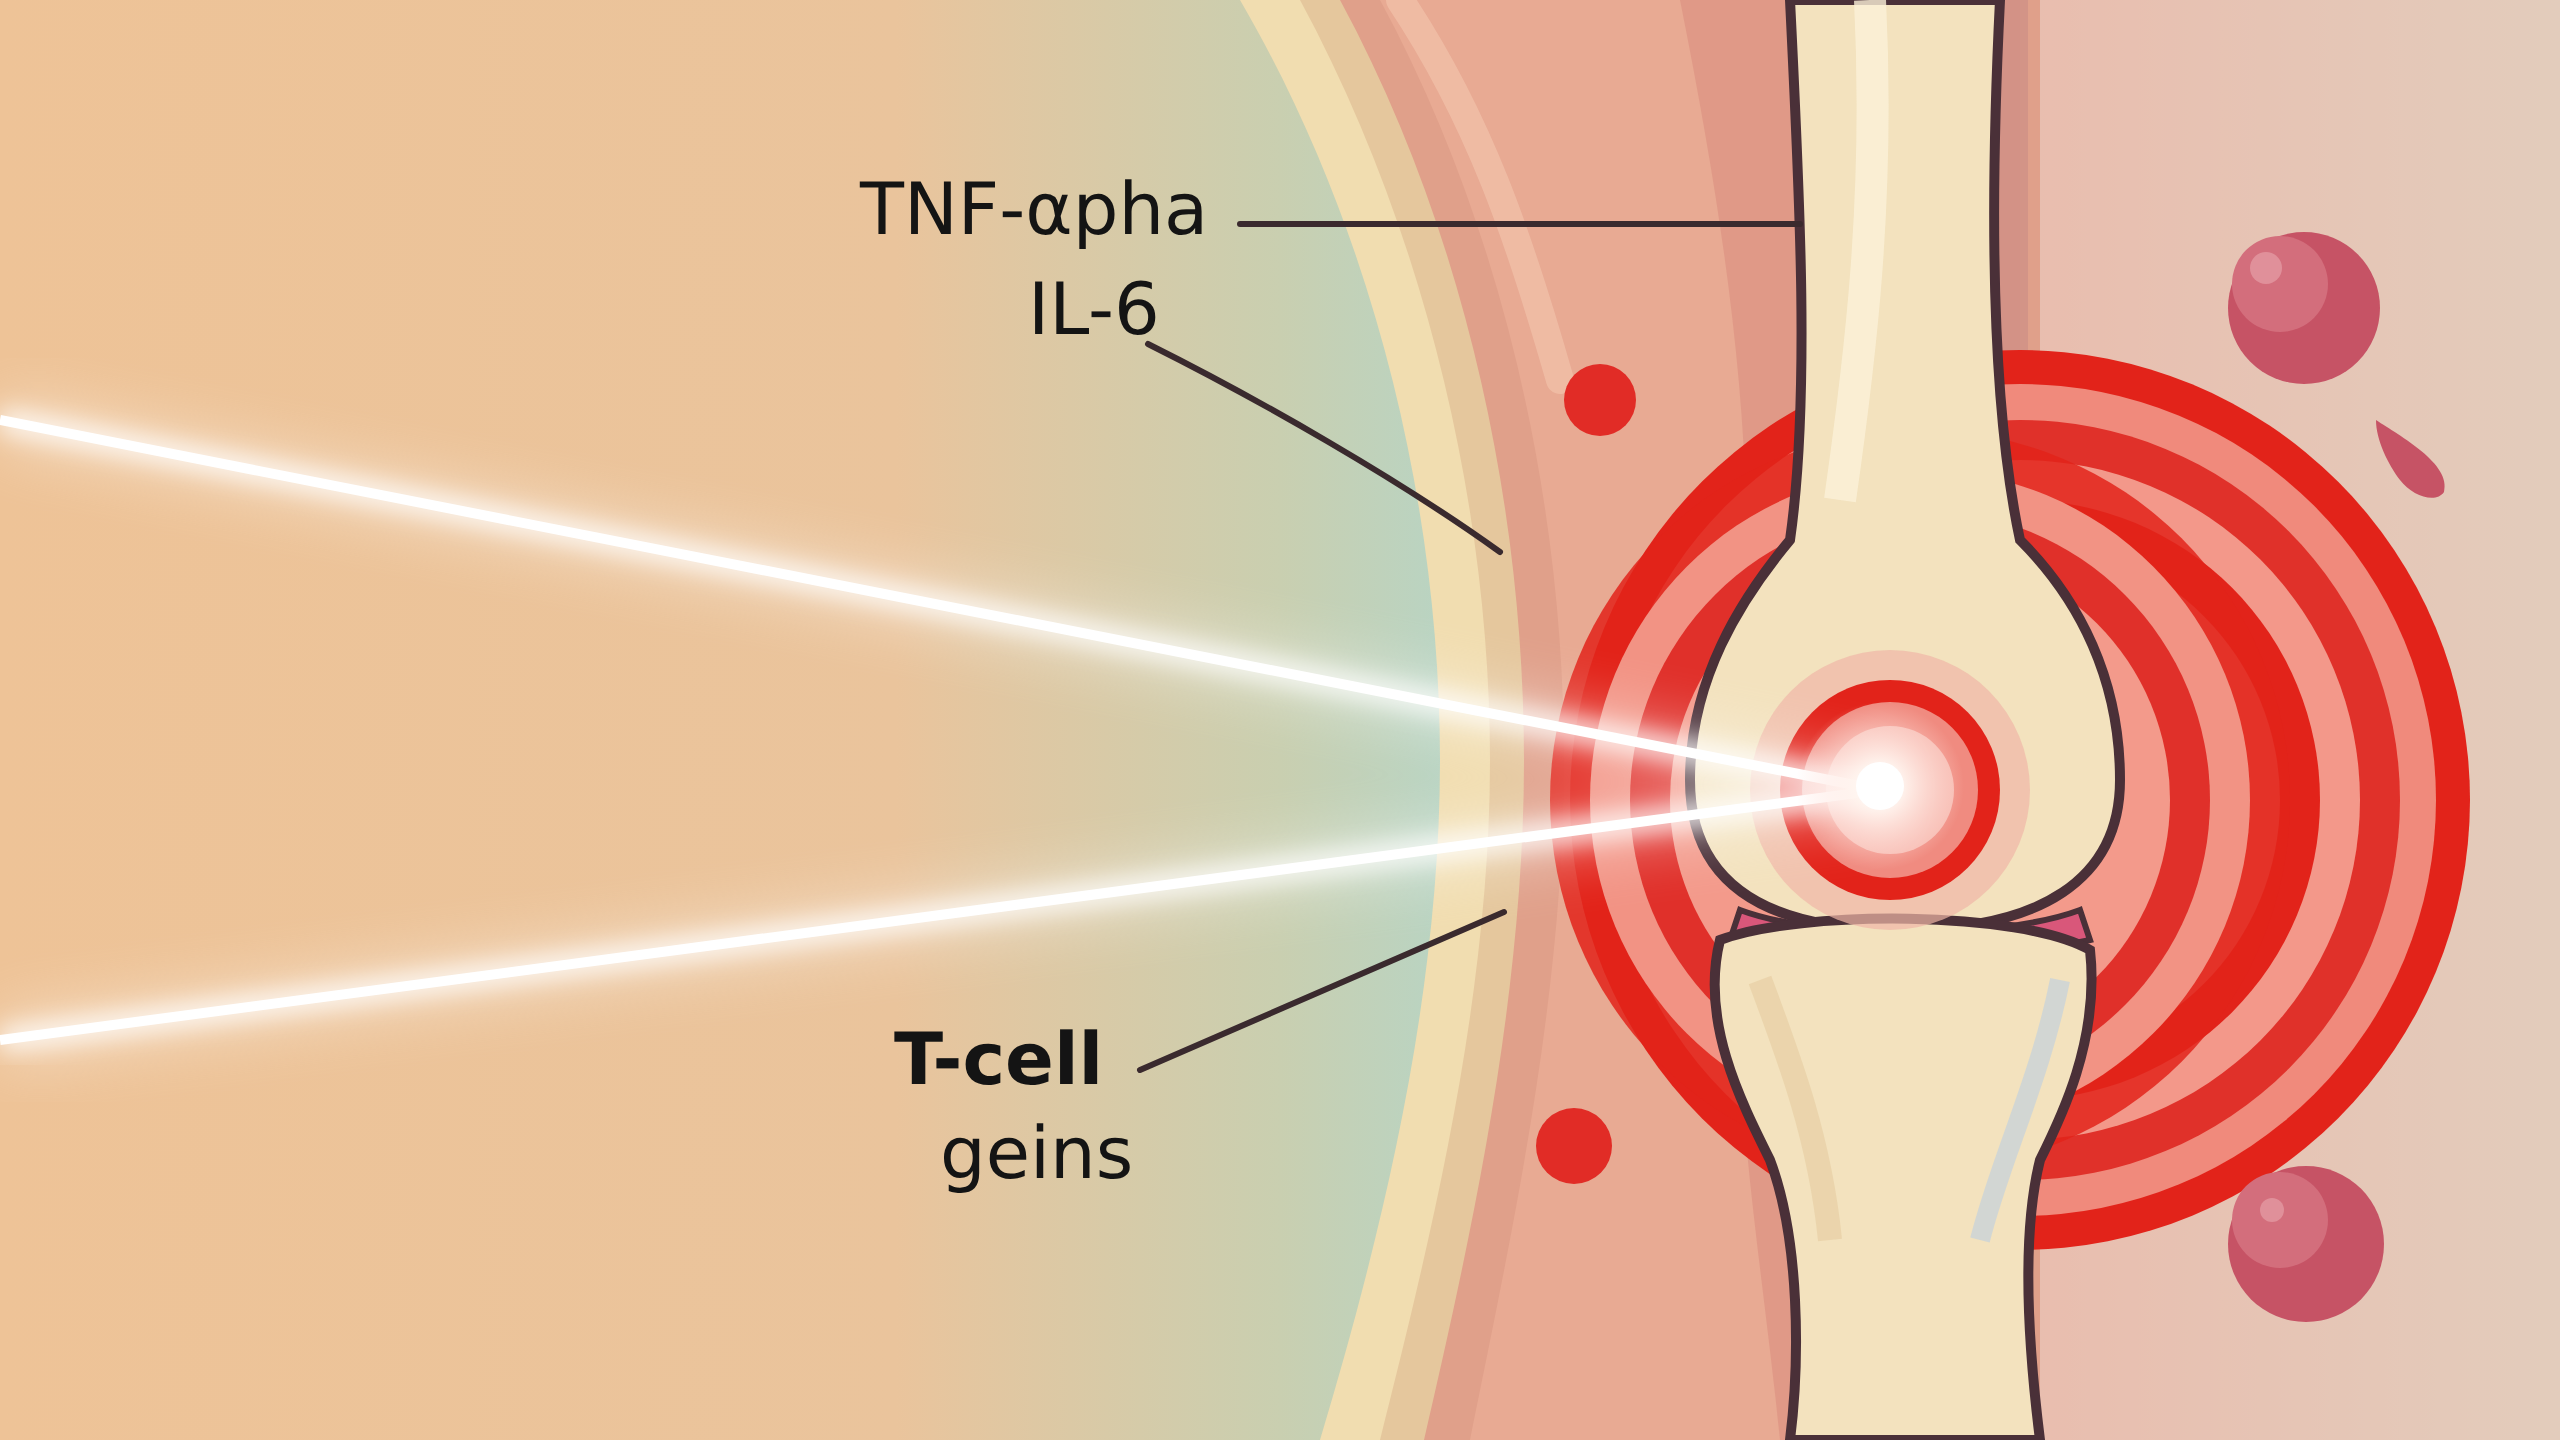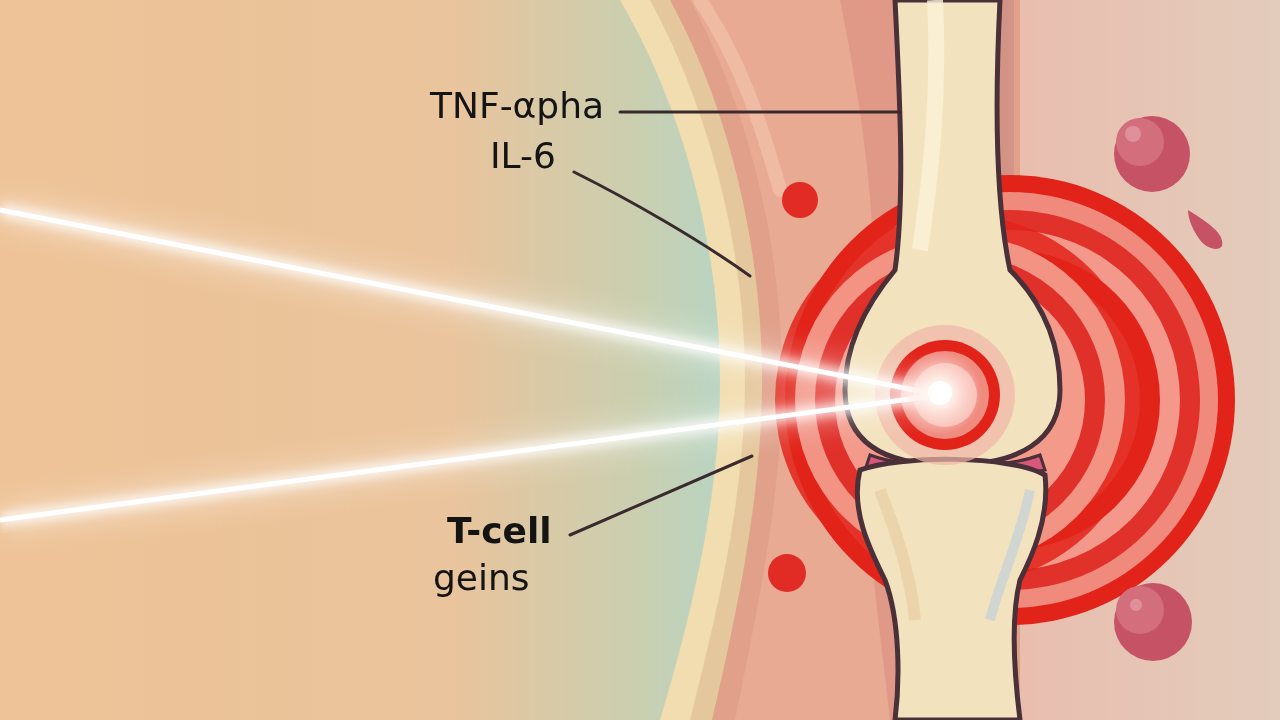--- a/index.html
+++ b/index.html
@@ -115,16 +115,16 @@
     </g>
 
     <g stroke="#3A2A2E" stroke-width="3" fill="none" stroke-linecap="round">
       <line x1="620" y1="112" x2="900" y2="112"></line>
       <path d="M574 172 C630 200 700 240 750 276"></path>
       <line x1="570" y1="535" x2="752" y2="456"></line>
     </g>
   </svg>
 
   <div class="label" style="left:430px; top:88px;">TNF-αpha</div>
-  <div class="label" style="left:490px; top:138px;">IL-6</div>
+  <div class="label" style="left:514px; top:138px;">IL-6</div>
   <div class="label" style="left:447px; top:513px;font-weight:bold;">T-cell</div>
-  <div class="label" style="left:433px; top:560px;">geins</div>
+  <div class="label" style="left:470px; top:560px;">geins</div>
 </div>
 
 </body></html>

